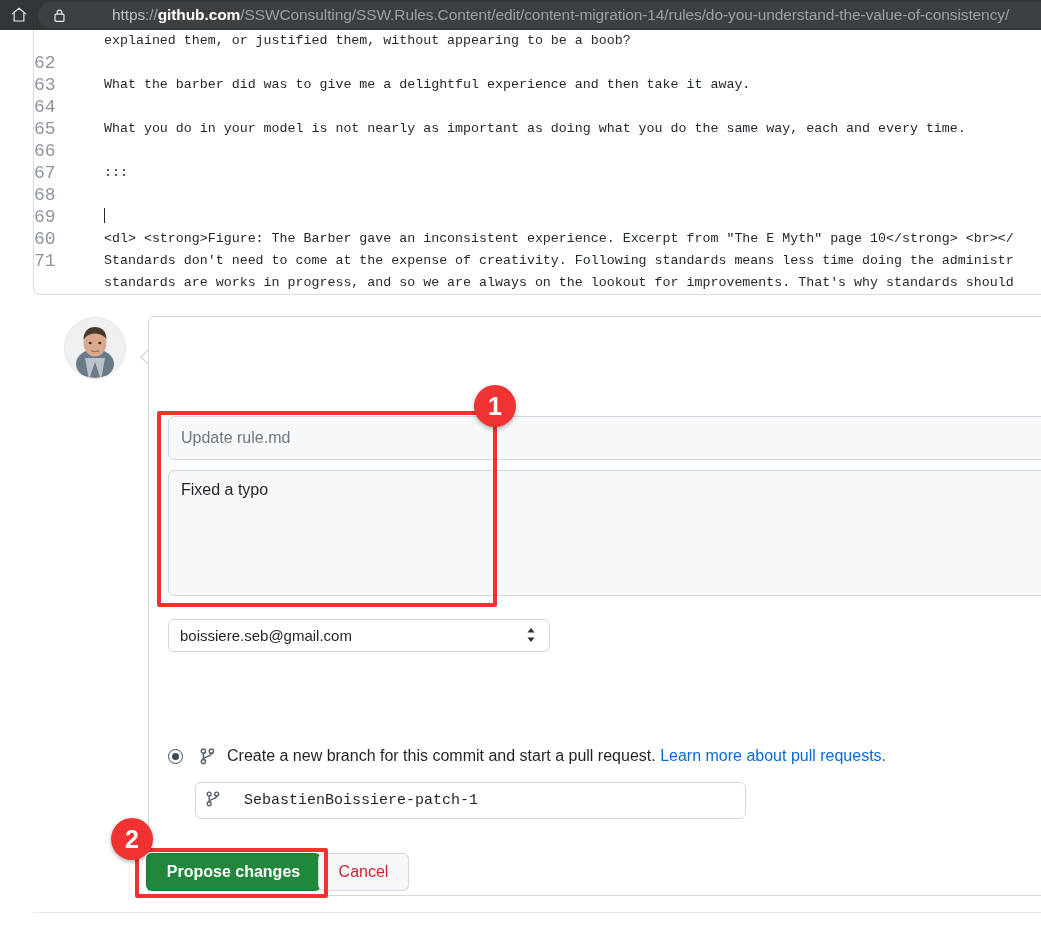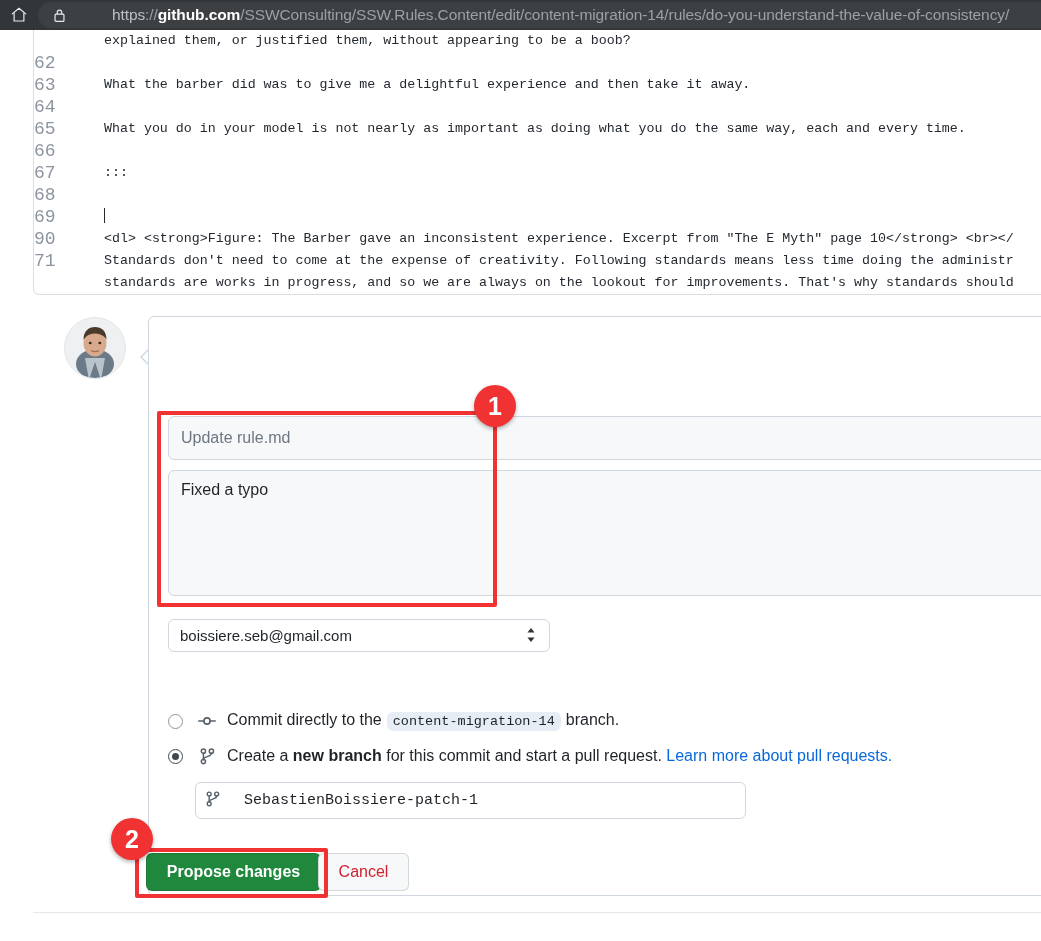--- a/index.html
+++ b/index.html
@@ -238,21 +238,21 @@
   .code-chip {
     display: inline-block;
     font-family: "Liberation Mono", monospace;
     font-size: 13.5px;
     background: #e7edf5;
     color: #1f2328;
     border-radius: 6px;
     padding: 2px 6px;
     margin: 0 5px;
   }
-  .bold-inline { font-weight: 700; }
+  .bold-inline { font-weight: 400; }
   .link { color: #0969da; text-decoration: none; }
 
   #branch-input-wrap {
     position: absolute;
     left: 195px; top: 752px;
     width: 551px; height: 37px;
     border: 1px solid #d0d7de;
     border-radius: 6px;
     background: #ffffff;
     display: flex; align-items: center;
@@ -357,21 +357,21 @@
     <div id="code-lines">
         <div class="code-row"><div class="ln"></div><div class="code-txt">explained them, or justified them, without appearing to be a boob?</div></div>
         <div class="code-row"><div class="ln">62</div><div class="code-txt"></div></div>
         <div class="code-row"><div class="ln">63</div><div class="code-txt">What the barber did was to give me a delightful experience and then take it away.</div></div>
         <div class="code-row"><div class="ln">64</div><div class="code-txt"></div></div>
         <div class="code-row"><div class="ln">65</div><div class="code-txt">What you do in your model is not nearly as important as doing what you do the same way, each and every time.</div></div>
         <div class="code-row"><div class="ln">66</div><div class="code-txt"></div></div>
         <div class="code-row"><div class="ln">67</div><div class="code-txt">:::</div></div>
         <div class="code-row"><div class="ln">68</div><div class="code-txt"></div></div>
         <div class="code-row"><div class="ln">69</div><div class="code-txt"><span class="caret"></span></div></div>
-        <div class="code-row"><div class="ln">90</div><div class="code-txt">&lt;dl&gt; &lt;strong&gt;Figure: The Barber gave an inconsistent experience. Excerpt from "The E Myth" page 10&lt;/strong&gt; &lt;br&gt;&lt;/</div></div>
+        <div class="code-row"><div class="ln">60</div><div class="code-txt">&lt;dl&gt; &lt;strong&gt;Figure: The Barber gave an inconsistent experience. Excerpt from "The E Myth" page 10&lt;/strong&gt; &lt;br&gt;&lt;/</div></div>
         <div class="code-row"><div class="ln">71</div><div class="code-txt">Standards don't need to come at the expense of creativity. Following standards means less time doing the administr</div></div>
         <div class="code-row"><div class="ln"></div><div class="code-txt">standards are works in progress, and so we are always on the lookout for improvements. That's why standards should</div></div>
       </div>
   </div>
 
   <div id="avatar">
     <svg width="60" height="60" viewBox="0 0 60 60">
       <defs>
         <clipPath id="cc">
             <circle cx="30" cy="30" r="30"></circle>
@@ -403,32 +403,20 @@
   <select id="email-select">
     <option>boissiere.seb@gmail.com</option>
   </select>
   <span id="email-select-arrows">
     <svg width="12" height="18" viewBox="0 0 12 18">
       <path d="M6 2 L9.6 6.6 H2.4 Z" fill="#30363d"></path>
       <path d="M6 16 L9.6 11.4 H2.4 Z" fill="#30363d"></path>
     </svg>
   </span>
 
-  <div class="radio-row" id="radio-row-1">
-    <span class="radio"></span>
-    <span class="branch-glyph">
-      <svg width="18" height="14" viewBox="0 0 18 14" fill="none" stroke="#57606a" stroke-width="1.6">
-        <circle cx="9" cy="7" r="3.1"></circle>
-        <path d="M0.8 7h5M12.2 7h5" stroke-linecap="round"></path>
-      </svg>
-    </span>
-    <span>
-      <span>Commit directly to the</span><span class="code-chip">content-migration-14</span><span>branch.</span>
-    </span>
-  </div>
 
   <div class="radio-row" id="radio-row-2">
     <span class="radio checked"></span>
     <span class="branch-glyph">
       <svg width="15" height="17" viewBox="0 0 15 17" fill="none" stroke="#57606a" stroke-width="1.5">
         <circle cx="3.4" cy="3.2" r="2.1"></circle>
         <circle cx="3.4" cy="13.6" r="2.1"></circle>
         <circle cx="11.4" cy="3.2" r="2.1"></circle>
         <path d="M3.4 5.3v6.2" stroke-linecap="round"></path>
         <path d="M11.4 5.3c0 4-8 2.6-8 6.2" stroke-linecap="round"></path>

